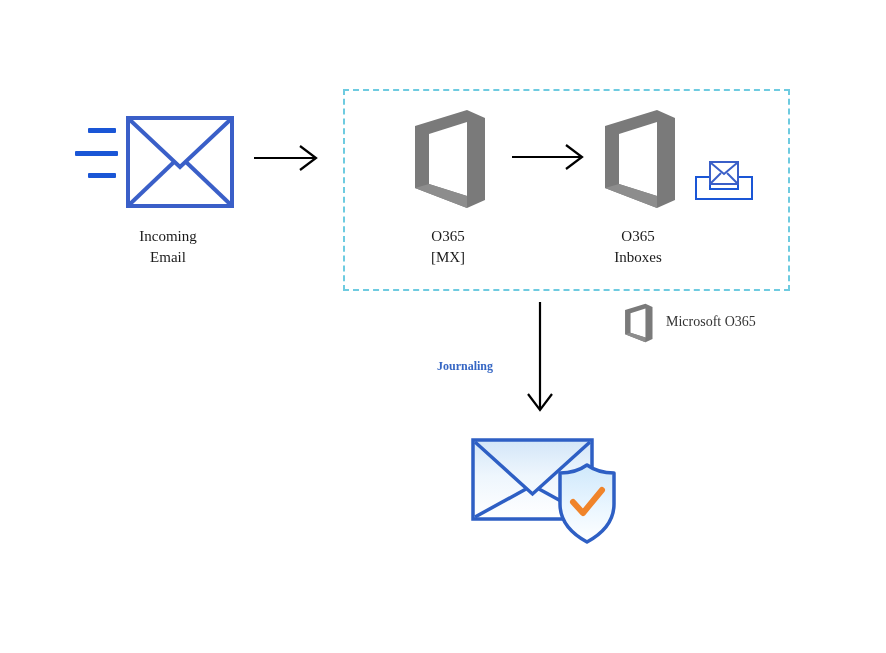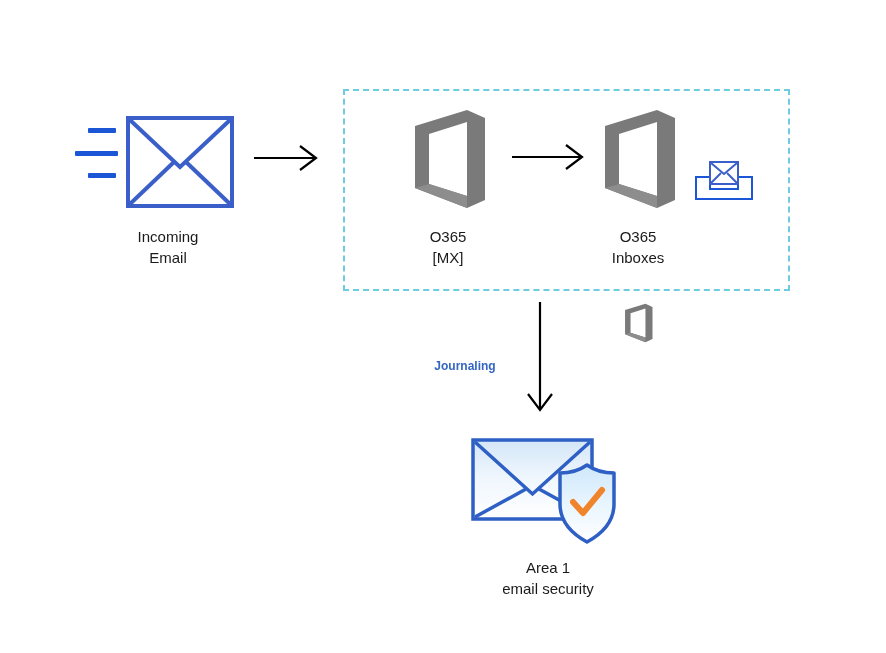--- a/index.html
+++ b/index.html
@@ -20,21 +20,21 @@
     left: 0; top: 0;
     width: 886px;
     height: 653px;
   }
   .node {
     position: absolute;
   }
   .label {
     position: absolute;
     text-align: center;
-    font-family: Liberation Sans, sans-serif;
+    font-family: Liberation Serif, serif;
     font-size: 15px;
     line-height: 21px;
     color: #1a1a1a;
     white-space: pre-line;
     user-select: none;
   }
   .label-journaling {
     color: #3566c4;
     font-weight: bold;
     font-size: 12px;
@@ -151,20 +151,21 @@
     </svg>
   </div>
 
   <div class="node" id="ms365-logo-node">
     <svg width="36" height="40" viewBox="0 0 86 102">
       <path d="M10 18 L62 2 L80 10 L80 92 L62 100 L10 80 L10 18 Z" fill="#7a7a7a"></path>
       <path d="M24 26 L62 14 L62 88 L24 76 Z" fill="#ffffff"></path>
       <path d="M10 80 L62 100 L62 88 L24 76 Z" fill="#8d8d8d"></path>
     </svg>
   </div>
+  <div class="label label-ms365" id="ms365-label">Microsoft O365</div>
 
   <div class="node" id="arrow-3">
     <svg width="36" height="120" viewBox="0 0 36 120">
       <path d="M18 2 V108" fill="none" stroke="#000000" stroke-width="2.2"></path>
       <path d="M6 94 L18 110 L30 94" fill="none" stroke="#000000" stroke-width="2.2" stroke-linejoin="miter" stroke-linecap="butt"></path>
     </svg>
   </div>
   <div class="label label-journaling" id="journaling-label">Journaling</div>
 
   <div class="node" id="area1-node">
@@ -188,16 +189,14 @@
 
       <path d="M7 85 L58 57" fill="none" stroke="#2e5fc4" stroke-width="3.5"></path>
       <path d="M122 85 L71 57" fill="none" stroke="#2e5fc4" stroke-width="3.5"></path>
 
       <path d="M92 41 C102 41 112 38 119 33 C126 38 136 41 146 41 L146 72
                C146 92 130 104 119 110 C108 104 92 92 92 72 Z" fill="url(#shieldGrad)" stroke="#2e5fc4" stroke-width="3.5" stroke-linejoin="round"></path>
 
       <path d="M105 70 L115 81 L134 58" fill="none" stroke="#f0842a" stroke-width="6" stroke-linecap="round" stroke-linejoin="round"></path>
     </svg>
   </div>
-  <div class="label" id="area1-label">Area 1
-email security</div>
 
 </div>
 
 </body></html>

